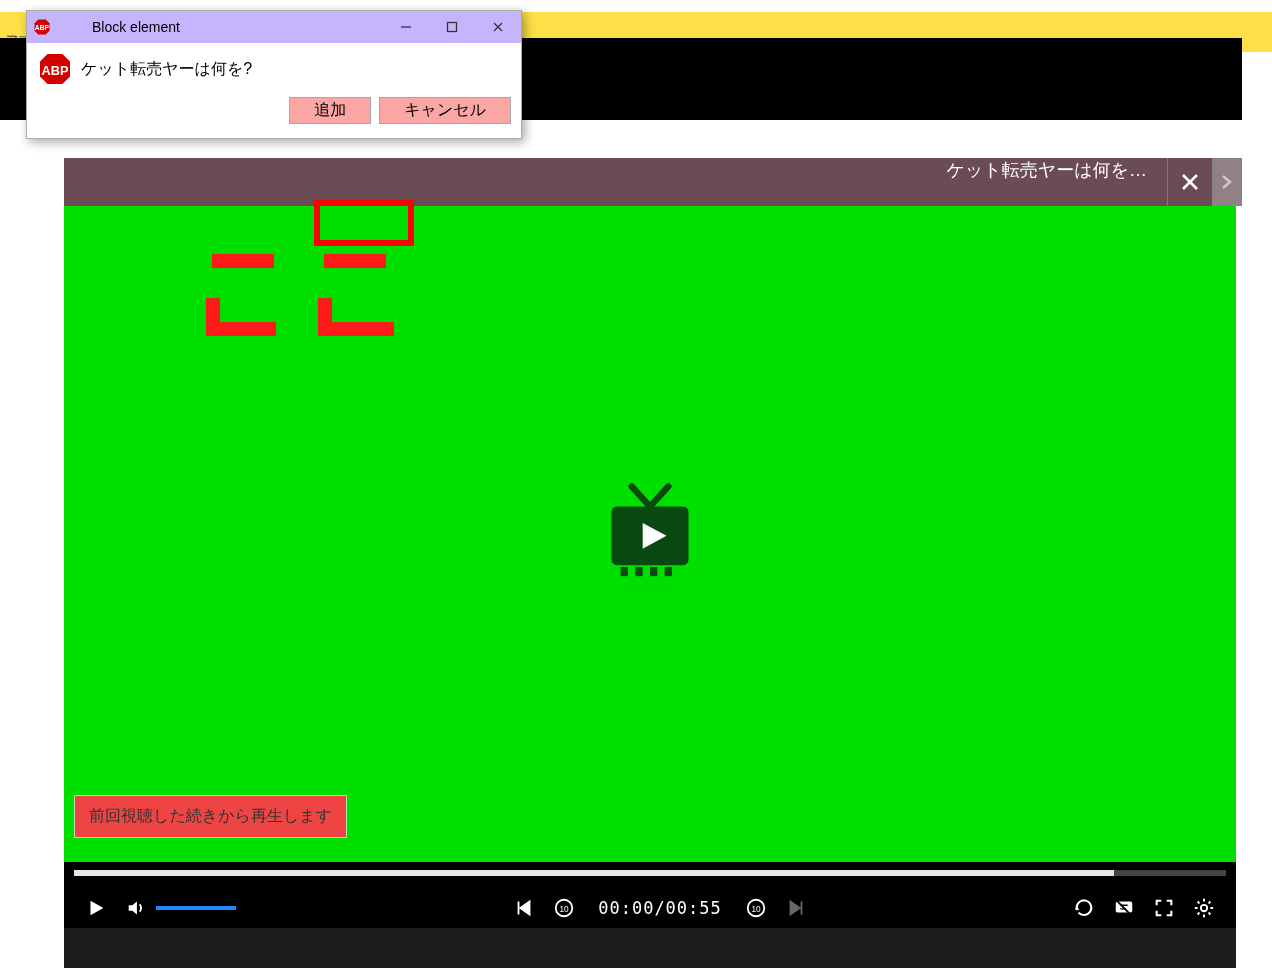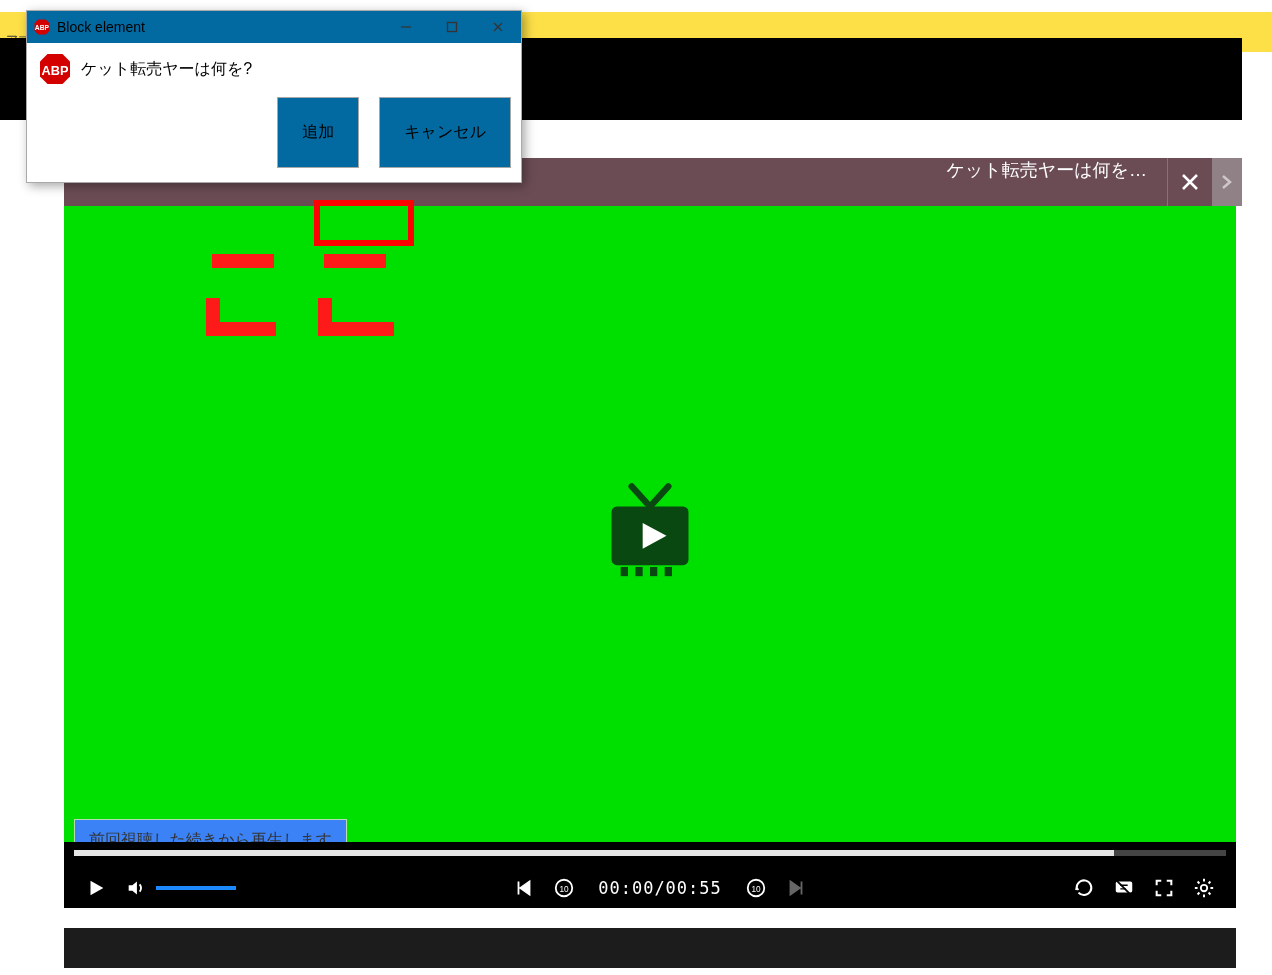--- a/index.html
+++ b/index.html
@@ -85,31 +85,31 @@
     .center-play {
       position: absolute;
       left: 50%; top: 50%;
       transform: translate(-50%, -50%);
       width: 110px; height: 110px;
     }
     .center-play svg { width: 100%; height: 100%; }
     
     .resume-toast {
       position: absolute;
-      left: 10px; bottom: 0;
-      background: #3b82f6;
+      left: 10px; bottom: 24px;
+      background: #ef4444;
       border: 1px solid #b5e0ad;
       padding: 10px 14px;
       font-size: 16px;
       color: #333;
     }
     
     .player-controls {
       position: absolute;
-      top: 842px; left: 64px;
+      top: 862px; left: 64px;
       width: 1172px;
       height: 66px;
       background: #000;
     }
     .progress-track {
       position: absolute;
       top: 8px; left: 10px; right: 10px;
       height: 6px;
       background: #444;
     }
@@ -156,25 +156,26 @@
       position: absolute;
       left: 26px; top: 10px;
       width: 496px;
       background: #fff;
       border: 1px solid #aaa;
       box-shadow: 3px 3px 10px rgba(0,0,0,0.35);
       z-index: 100;
     }
     .abp-titlebar {
       height: 32px;
-      background: #0369a1;
+      background: #c4b5fd;
       display: flex;
       align-items: center;
       padding-left: 6px;
       font-size: 14px;
+      gap: 35px;
     }
     .abp-icon-small {
       width: 18px; height: 18px;
       margin-right: 6px;
     }
     .win-btns { margin-left: auto; display: flex; }
     .win-btn {
       width: 46px; height: 32px;
       display: flex; align-items: center; justify-content: center;
       cursor: pointer;
@@ -201,26 +202,25 @@
       font-size: 16px;
       resize: none;
     }
     .abp-buttons {
       display: flex;
       justify-content: flex-end;
       margin-top: 10px;
       gap: 8px;
     }
     .abp-btn {
-      padding: 24px 24px;
+      padding: 2px 24px;
       font-size: 16px;
-      background: #0369a1;
+      background: #fca5a5;
       border: 1px solid #a7a7a7;
       cursor: pointer;
-      margin-left: 12px;
     }
     .red-highlight {
       position: absolute;
       border: 6px solid #ff0000;
       pointer-events: none;
       z-index: 200;
     }
   </style>
 </head>
 <body>

